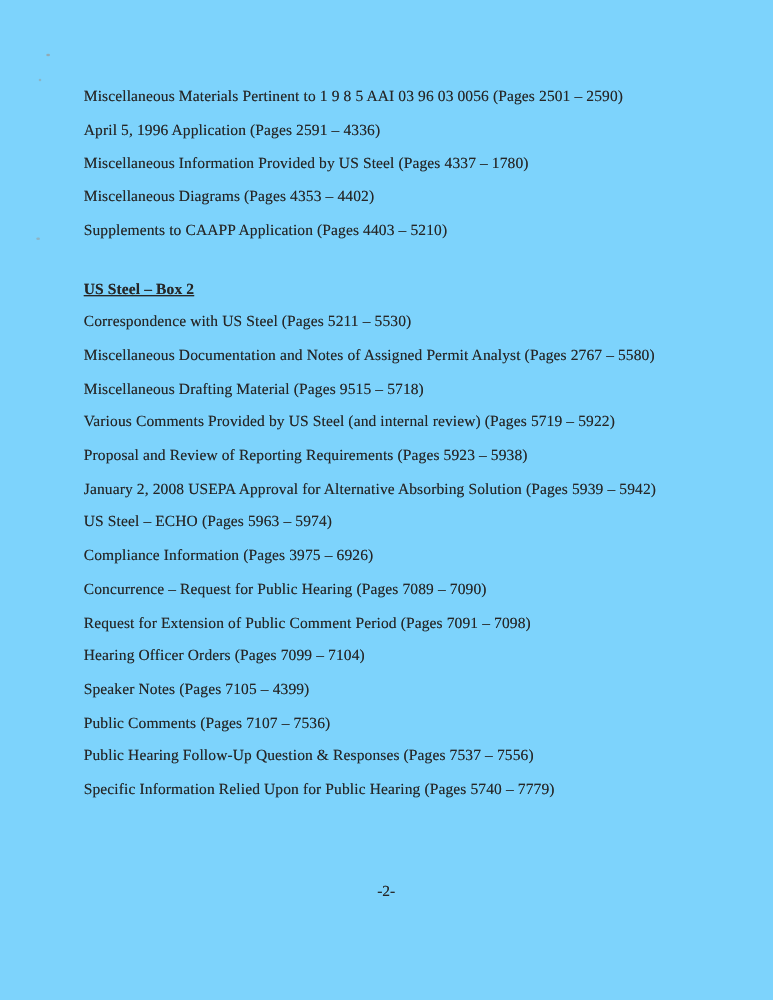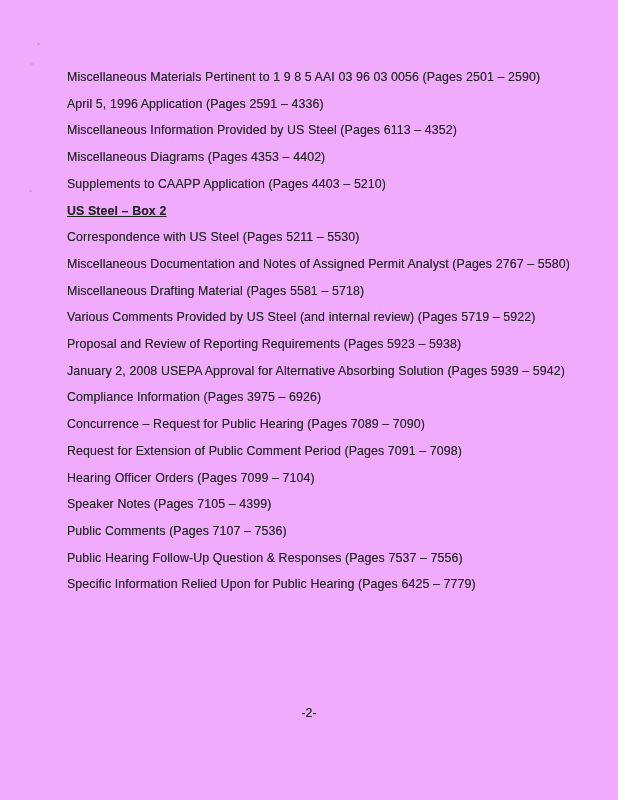--- a/index.html
+++ b/index.html
@@ -4,41 +4,42 @@
 <style>
   html, body {
     margin: 0;
     padding: 0;
     background: #ffffff;
   }
   .page {
     position: relative;
     width: 618px;
     height: 800px;
-    background: #f0abfc;
+    background: #7dd3fc;
     overflow: hidden;
-    font-family: Liberation Sans, sans-serif;
+    font-family: Liberation Serif, serif;
     color: #262626;
   }
   .content {
     position: absolute;
     top: 64px;
     left: 67px;
     right: 20px;
   }
   .line {
     font-size: 12.4px;
     line-height: 26.7px;
     white-space: nowrap;
     letter-spacing: 0.1px;
     text-shadow: 0 0 0.45px rgba(40,40,40,0.55);
   }
   .line.heading {
     font-weight: bold;
     text-decoration: underline;
+    margin-top: 20px;
   }
   .footer {
     position: absolute;
     left: 0;
     right: 0;
     top: 706px;
     text-align: center;
     font-size: 12.4px;
     text-shadow: 0 0 0.45px rgba(40,40,40,0.55);
   }
@@ -54,33 +55,34 @@
 </head>
 <body>
 
 <div class="page">
   <div class="speck s1"></div>
   <div class="speck s2"></div>
   <div class="speck s3"></div>
   <div class="content" id="lines-container">
       <div class="line">Miscellaneous Materials Pertinent to 1 9 8 5 AAI 03 96 03 0056 (Pages 2501 – 2590)</div>
       <div class="line">April 5, 1996 Application (Pages 2591 – 4336)</div>
-      <div class="line">Miscellaneous Information Provided by US Steel (Pages 6113 – 4352)</div>
+      <div class="line">Miscellaneous Information Provided by US Steel (Pages 4337 – 1780)</div>
       <div class="line">Miscellaneous Diagrams (Pages 4353 – 4402)</div>
       <div class="line">Supplements to CAAPP Application (Pages 4403 – 5210)</div>
       <div class="line heading">US Steel – Box 2</div>
       <div class="line">Correspondence with US Steel (Pages 5211 – 5530)</div>
       <div class="line">Miscellaneous Documentation and Notes of Assigned Permit Analyst (Pages 2767 – 5580)</div>
-      <div class="line">Miscellaneous Drafting Material (Pages 5581 – 5718)</div>
+      <div class="line">Miscellaneous Drafting Material (Pages 9515 – 5718)</div>
       <div class="line">Various Comments Provided by US Steel (and internal review) (Pages 5719 – 5922)</div>
       <div class="line">Proposal and Review of Reporting Requirements (Pages 5923 – 5938)</div>
       <div class="line">January 2, 2008 USEPA Approval for Alternative Absorbing Solution (Pages 5939 – 5942)</div>
+      <div class="line">US Steel – ECHO (Pages 5963 – 5974)</div>
       <div class="line">Compliance Information (Pages 3975 – 6926)</div>
       <div class="line">Concurrence – Request for Public Hearing (Pages 7089 – 7090)</div>
       <div class="line">Request for Extension of Public Comment Period (Pages 7091 – 7098)</div>
       <div class="line">Hearing Officer Orders (Pages 7099 – 7104)</div>
       <div class="line">Speaker Notes (Pages 7105 – 4399)</div>
       <div class="line">Public Comments (Pages 7107 – 7536)</div>
       <div class="line">Public Hearing Follow-Up Question &amp; Responses (Pages 7537 – 7556)</div>
-      <div class="line">Specific Information Relied Upon for Public Hearing (Pages 6425 – 7779)</div>
+      <div class="line">Specific Information Relied Upon for Public Hearing (Pages 5740 – 7779)</div>
     </div>
   <div class="footer">-2-</div>
 </div>
 
 </body></html>

